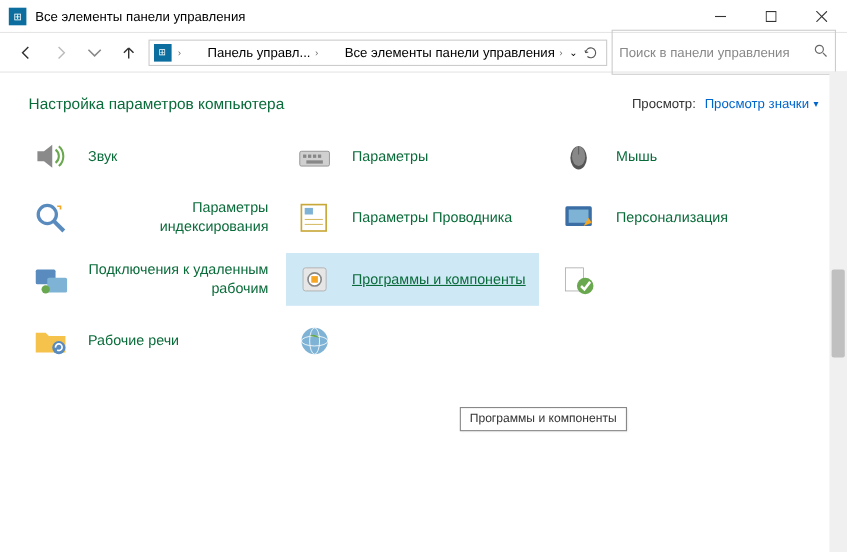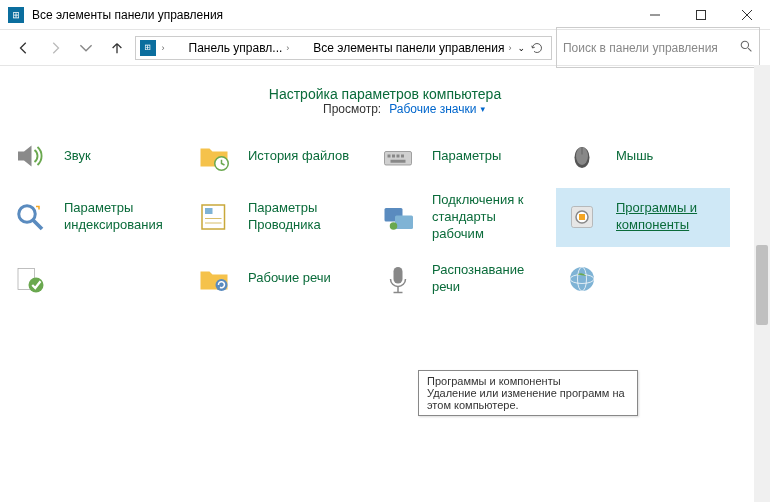--- a/index.html
+++ b/index.html
@@ -15,27 +15,27 @@
 .navbtn.enabled { color:#333; }
 .navbtn svg { width:14px; height:14px; }
 .addr { flex:1; height:24px; border:1px solid #ccc; display:flex; align-items:center; padding:0 4px; font-size:12px; gap:2px; }
 .addr .sep { color:#666; padding:0 2px; }
 .addr .icon-cp { width:16px; height:16px; background:#0b6e9e; display:inline-flex; align-items:center; justify-content:center; color:#fff; font-size:8px; margin-right:2px; }
 .addr-part { white-space:nowrap;margin-left:20px; }
 .addr-spacer { flex:1; }
 .addr-refresh { width:20px; display:flex; align-items:center; justify-content:center; color:#555; }
 .search { width:210px; height:41px; border:1px solid #ccc; display:flex; align-items:center; padding:0 6px; font-size:12px; color:#888; gap:6px; }
 .search .si { color:#666; }
-.header { display:flex; align-items:center; padding:20px 26px 8px 26px;flex-direction:column; }
+.header { display:flex; align-items:center; padding:20px 26px 8px 26px; }
 .header h1 { font-size:14px; font-weight:400; color:#0a6b3a; flex:1; }
 .viewsel { font-size:12px; display:flex; align-items:center; gap:8px;margin-left:38px; }
 .viewsel .lbl { color:#333; }
 .viewsel .val { color:#0066cc; display:flex; align-items:center; gap:4px; }
 .content { display:flex; position:relative; }
-.grid { flex:1; display:grid; grid-template-columns:1fr 1fr 1fr 1fr; padding:8px 40px 0 4px; column-gap:10px; row-gap:8px; }
+.grid { flex:1; display:grid; grid-template-columns:1fr 1fr 1fr; padding:8px 40px 0 20px; column-gap:10px; row-gap:8px;text-align:right; }
 .item { display:flex; align-items:center; gap:14px; padding:4px 6px; min-height:42px; }
 .item.sel { background:#cfe8f6; }
 .item .ic { width:40px; height:40px; flex-shrink:0; display:flex; align-items:center; justify-content:center; }
 .item .txt { font-size:13px; color:#0a6b3a; line-height:1.3; }
 .item.sel .txt { text-decoration:underline; }
 .scrollbar { position:absolute; right:0; top:65px; width:16px; bottom:0; background:#f0f0f0; }
 .scrollthumb { position:absolute; left:2px; right:2px; top:180px; height:80px; background:#c0c0c0; border-radius:2px; }
 .tooltip { position:absolute; left:418px; top:370px; background:#fff; border:1px solid #888; padding:4px 8px; font-size:11px; color:#333; box-shadow:1px 1px 2px rgba(0,0,0,.15); max-width:220px; z-index:10; }
 .chev { font-size:9px; }
 </style>
@@ -109,46 +109,36 @@
           <line x1="10" y1="10" x2="14" y2="14" stroke="#666" stroke-width="1.3"></line>
         </svg></span>
   </div>
 </div>
 
 <div class="header">
   <h1>Настройка параметров компьютера</h1>
   <div class="viewsel">
     <span class="lbl">Просмотр:</span>
     <span class="val">
-        <span>Рабочие значки</span>
+        <span>Просмотр значки</span>
         <span class="chev">▾</span>
       </span>
   </div>
 </div>
 
 <div class="content">
   <div class="grid" id="grid">
       <div class="item">
         <div class="ic">
           <svg width="36" height="36" viewBox="0 0 48 48">
             <path d="M8 18 L16 18 L26 10 L26 38 L16 30 L8 30 Z" fill="#8a8a8a"></path>
             <path d="M30 16 a10 10 0 0 1 0 16 M34 12 a16 16 0 0 1 0 24" fill="none" stroke="#6aa84f" stroke-width="2.5"></path>
           </svg>
         </div>
     <div class="txt">Звук</div>
-      </div>
-      <div class="item">
-        <div class="ic">
-          <svg width="36" height="36" viewBox="0 0 48 48">
-            <path d="M6 14 L18 14 L22 18 L42 18 L42 38 L6 38 Z" fill="#f5c24b"></path>
-            <circle cx="34" cy="34" r="9" fill="#fff" stroke="#6aa84f" stroke-width="2"></circle>
-            <path d="M34 29 L34 34 L38 36" fill="none" stroke="#6aa84f" stroke-width="2"></path>
-          </svg>
-        </div>
-    <div class="txt">История файлов</div>
       </div>
       <div class="item">
         <div class="ic">
           <svg width="36" height="36" viewBox="0 0 48 48">
             <rect x="6" y="18" width="36" height="18" rx="2" fill="#d0d0d0" stroke="#888"></rect>
             <rect x="10" y="22" width="4" height="4" fill="#888"></rect>
             <rect x="16" y="22" width="4" height="4" fill="#888"></rect>
             <rect x="22" y="22" width="4" height="4" fill="#888"></rect>
             <rect x="28" y="22" width="4" height="4" fill="#888"></rect>
             <rect x="14" y="29" width="20" height="4" fill="#888"></rect>
@@ -183,26 +173,36 @@
             <rect x="12" y="12" width="10" height="8" fill="#7fb3d5"></rect>
             <line x1="12" y1="26" x2="34" y2="26" stroke="#c9a83a"></line>
             <line x1="12" y1="32" x2="34" y2="32" stroke="#c9a83a"></line>
           </svg>
         </div>
     <div class="txt">Параметры Проводника</div>
       </div>
       <div class="item">
         <div class="ic">
           <svg width="36" height="36" viewBox="0 0 48 48">
+            <rect x="8" y="10" width="32" height="24" rx="2" fill="#3a6ea5"></rect>
+            <rect x="12" y="14" width="24" height="16" fill="#7fb3d5"></rect>
+            <path d="M30 34 l6 -10 l4 6" fill="#f5a623"></path>
+          </svg>
+        </div>
+    <div class="txt">Персонализация</div>
+      </div>
+      <div class="item">
+        <div class="ic">
+          <svg width="36" height="36" viewBox="0 0 48 48">
             <rect x="6" y="12" width="24" height="18" rx="2" fill="#5a8bbf"></rect>
             <rect x="20" y="22" width="24" height="18" rx="2" fill="#7fb3d5"></rect>
             <circle cx="18" cy="36" r="5" fill="#6aa84f"></circle>
           </svg>
         </div>
-    <div class="txt">Подключения к стандарты рабочим</div>
+    <div class="txt">Подключения к удаленным рабочим</div>
       </div>
       <div class="item sel">
         <div class="ic">
           <svg width="36" height="36" viewBox="0 0 48 48">
             <rect x="10" y="10" width="28" height="28" rx="3" fill="#e6e6e6" stroke="#aaa"></rect>
             <circle cx="24" cy="24" r="8" fill="#fff" stroke="#888" stroke-width="2"></circle>
             <rect x="20" y="20" width="8" height="8" fill="#f5a623"></rect>
           </svg>
         </div>
     <div class="txt">Программы и компоненты</div>
@@ -218,45 +218,33 @@
       </div>
       <div class="item">
         <div class="ic">
           <svg width="36" height="36" viewBox="0 0 48 48">
             <path d="M6 14 L18 14 L22 18 L42 18 L42 38 L6 38 Z" fill="#f5c24b"></path>
             <circle cx="34" cy="32" r="8" fill="#5a8bbf"></circle>
             <path d="M30 32 a4 4 0 1 1 2 3" fill="none" stroke="#fff" stroke-width="2"></path>
           </svg>
         </div>
     <div class="txt">Рабочие речи</div>
-      </div>
-      <div class="item">
-        <div class="ic">
-          <svg width="36" height="36" viewBox="0 0 48 48">
-            <rect x="18" y="8" width="12" height="22" rx="6" fill="#888"></rect>
-            <path d="M14 24 a10 10 0 0 0 20 0" fill="none" stroke="#888" stroke-width="2"></path>
-            <line x1="24" y1="34" x2="24" y2="42" stroke="#888" stroke-width="2"></line>
-            <line x1="18" y1="42" x2="30" y2="42" stroke="#888" stroke-width="2"></line>
-          </svg>
-        </div>
-    <div class="txt">Распознавание речи</div>
       </div>
       <div class="item">
         <div class="ic">
           <svg width="36" height="36" viewBox="0 0 48 48">
             <circle cx="24" cy="24" r="16" fill="#7fb3d5"></circle>
             <ellipse cx="24" cy="24" rx="16" ry="6" fill="none" stroke="#fff"></ellipse>
             <ellipse cx="24" cy="24" rx="6" ry="16" fill="none" stroke="#fff"></ellipse>
             <path d="M18 18 q6 -4 12 2" fill="#6aa84f"></path>
           </svg>
         </div>
       </div>
     </div>
 </div>
 
 <div class="scrollbar">
   <div class="scrollthumb"></div>
 </div>
 
 <div class="tooltip">
   <div>Программы и компоненты</div>
-  <div>Удаление или изменение программ на этом компьютере.</div>
 </div>
 
 </body></html>

